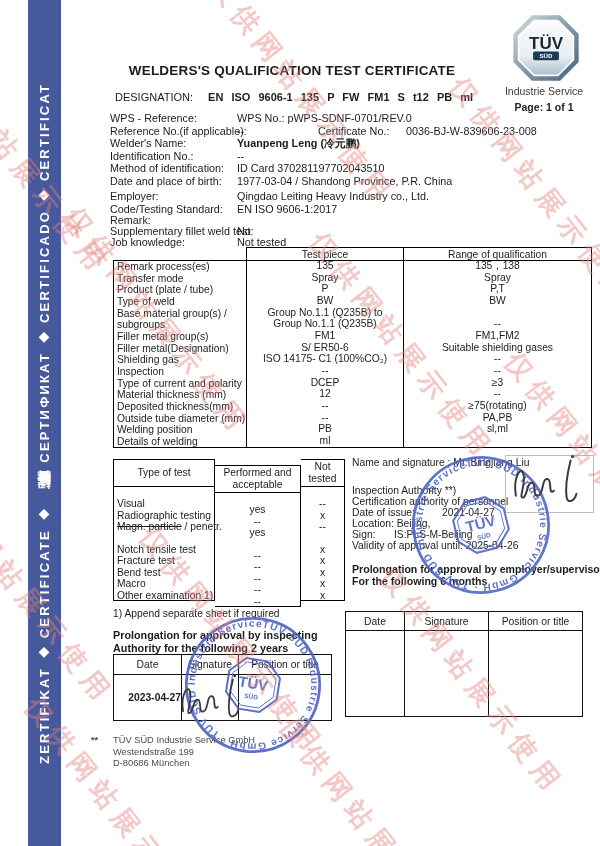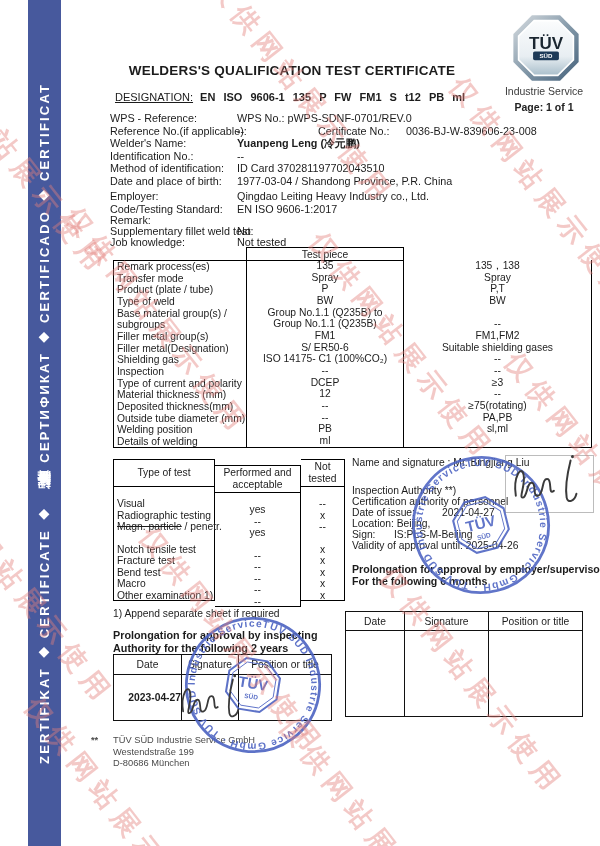--- a/index.html
+++ b/index.html
@@ -19,21 +19,21 @@
 
   
   .logo-block{position:absolute;left:512px;top:14px;width:68px;height:68px;}
   .logo-subtitle{position:absolute;left:494px;top:85px;width:100px;text-align:center;font-size:10.5px;color:#3c3c3c;}
   .page-indicator{position:absolute;left:494px;top:101px;width:100px;text-align:center;font-size:10.5px;color:#222;font-weight:bold;}
 
   .title{position:absolute;left:62px;top:63px;width:460px;text-align:center;
     font-size:13.5px;font-weight:bold;letter-spacing:.2px;}
 
   .designation-row{position:absolute;left:115px;top:91px;font-size:11px;}
-  .designation-label{margin-right:4px;text-decoration:underline;}
+  .designation-label{margin-right:12px;}
   .designation-value{font-weight:bold;word-spacing:5px;}
 
   
   .info-block{position:absolute;left:110px;top:112px;width:482px;font-size:10.8px;}
   .info-row{height:12.5px;line-height:12.5px;white-space:nowrap;}
   .info-row.gap{margin-top:3px;}
   .info-row.tight{height:10.8px;line-height:10.8px;}
   .il{display:inline-block;width:127px;}
   .iv{display:inline-block;}
   .iv.b{font-weight:bold;}
@@ -170,20 +170,21 @@
     <div class="info-row"><span class="il">Date and place of birth:</span><span class="iv">1977-03-04 / Shandong Province, P.R. China</span></div>
     <div class="info-row gap"><span class="il">Employer:</span><span class="iv">Qingdao Leiting Heavy Industry co., Ltd.</span></div>
     <div class="info-row"><span class="il">Code/Testing Standard:</span><span class="iv">EN ISO 9606-1:2017</span></div>
     <div class="info-row tight"><span class="il">Remark:</span><span class="iv"></span></div>
     <div class="info-row tight"><span class="il">Supplementary fillet weld test:</span><span class="iv">No</span></div>
     <div class="info-row tight"><span class="il">Job knowledge:</span><span class="iv">Not tested</span></div>
   </div>
 
 <div class="qual-table">
   <div class="qt-h" id="qt-h2">Test piece</div>
+  <div class="qt-h" id="qt-h3">Range of qualification</div>
   <div class="qt-col" id="qt-c1">
       <div class="ql">Remark process(es)</div>
       <div class="ql">Transfer mode</div>
       <div class="ql">Product (plate / tube)</div>
       <div class="ql">Type of weld</div>
       <div class="ql">Base material group(s) /</div>
       <div class="ql">subgroups</div>
       <div class="ql">Filler metal group(s)</div>
       <div class="ql">Filler metal(Designation)</div>
       <div class="ql">Shielding gas</div>

